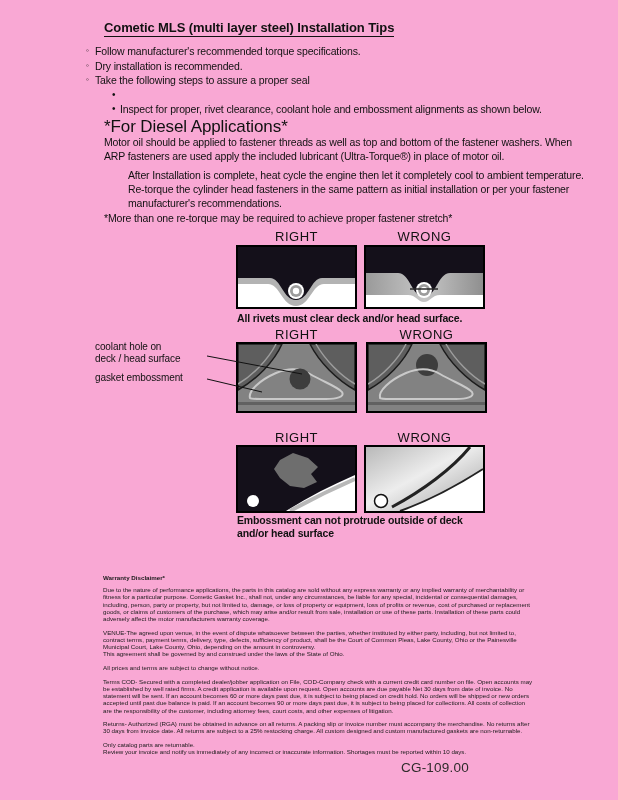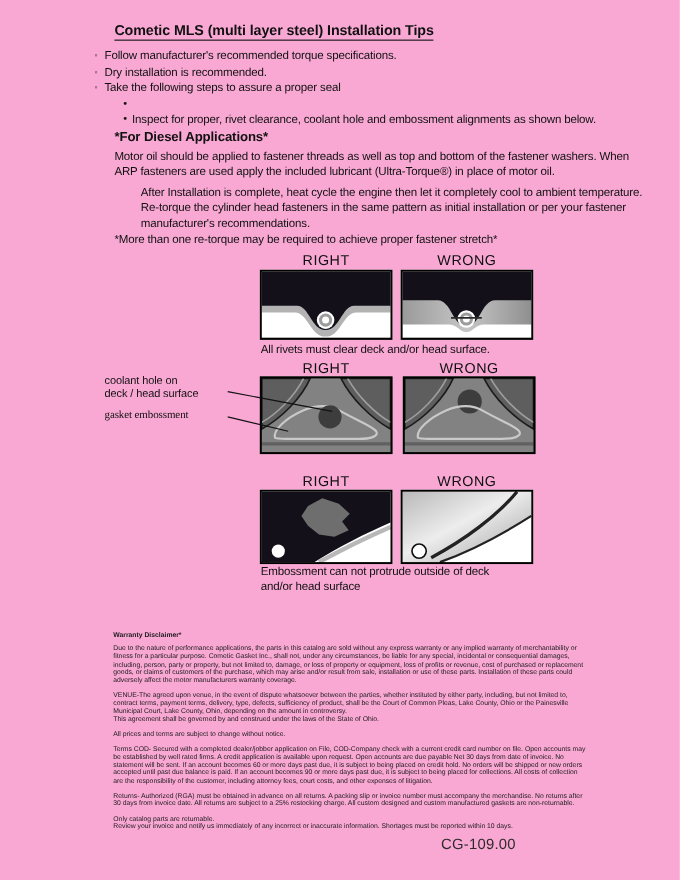--- a/index.html
+++ b/index.html
@@ -13,26 +13,26 @@
     left:104px;top:20px;font-size:13px;font-weight:bold;letter-spacing:-0.1px;
     border-bottom:1.6px solid #111;padding-bottom:1px;
   }
   
   .tips{left:86px;top:44px;width:480px;font-size:10.5px;line-height:14.5px;letter-spacing:-0.15px;}
   .tip-row{display:flex;}
   .tip-row .glyph{width:9px;flex:0 0 9px;font-size:8px;line-height:14.5px;}
   .sub{margin-left:26px;}
   .sub .glyph{width:8px;flex:0 0 8px;font-size:10px;}
   
-  .diesel-h{left:104px;top:117px;font-size:12px;font-weight:bold;letter-spacing:-0.1px;}
+  .diesel-h{left:104px;top:117px;font-size:17px;font-weight:normal;letter-spacing:-0.1px;}
   .para{left:104px;width:468px;font-size:10.5px;line-height:14px;letter-spacing:-0.15px;}
   .p1{top:135px;} .p2{top:168px;margin-left:24px;} .p3{top:211px;}
   
   .rw-label{width:121px;text-align:center;font-size:13px;font-weight:normal;letter-spacing:0.5px;}
-  .cap{font-size:10.5px;font-weight:normal;letter-spacing:-0.15px;line-height:12.5px;white-space:pre-line;}
+  .cap{font-size:10.5px;font-weight:bold;letter-spacing:-0.15px;line-height:12.5px;white-space:pre-line;}
   .side-label{width:112px;text-align:left;font-size:10px;line-height:11.5px;letter-spacing:-0.1px;white-space:pre-line;}
   svg{display:block;}
   
   .legal{left:103px;top:574px;width:432px;font-size:6.2px;line-height:7.2px;color:#1a1a1a;letter-spacing:0;}
   .legal .lh{font-weight:bold;margin-bottom:5px;}
   .legal p{margin:0 0 6.5px 0;white-space:pre-line;}
   
   .footer{left:389px;top:760px;font-size:13.5px;color:#2f2b2b;letter-spacing:0.2px;margin-left:12px;}
 </style>
 </head>
@@ -106,21 +106,21 @@
     <rect x="1" y="1" width="119" height="62" fill="none" stroke="#000" stroke-width="2"></rect>
   </svg>
 
   <div class="abs cap" style="left:237px;top:312px;">All rivets must clear deck and/or head surface.</div>
 
   <div class="abs rw-label" style="left:236px;top:327px;">RIGHT</div>
   <div class="abs rw-label" style="left:366px;top:327px;">WRONG</div>
 
   <div class="abs side-label" style="left:95px;top:341px;">coolant hole on
 deck / head surface</div>
-  <div class="abs side-label" style="left:95px;top:372px;font-family:Liberation Serif, serif;">gasket embossment</div>
+  <div class="abs side-label" style="left:95px;top:372px;">gasket embossment</div>
 
   <svg class="abs" style="left:236px;top:342px;" width="121" height="71" viewBox="0 0 121 71">
     <rect width="121" height="71" fill="#828282"></rect>
     <path d="M2,2 H46 C38,20 20,38 2,48 Z" fill="#5e5e5e" stroke="#1c1c1c" stroke-width="1.5"></path>
     <path d="M119,2 H74 C83,20 101,38 119,48 Z" fill="#5e5e5e" stroke="#1c1c1c" stroke-width="1.5"></path>
     <path d="M40,2 C32,18 16,34 2,42" stroke="#9d9d9d" stroke-width="1.5" fill="none"></path>
     <path d="M80,2 C89,18 105,34 119,42" stroke="#9d9d9d" stroke-width="1.5" fill="none"></path>
     <rect x="2" y="60" width="117" height="3" fill="#616161"></rect>
     <path d="M14,56 C12,49 24,38 40,31 C52,26 64,26 74,32 C88,40 102,45 106,50 C109,55 100,57 90,57 L24,57 C18,57 15,57 14,56 Z" fill="none" stroke="#c9c9c9" stroke-width="2"></path>
     <circle cx="64" cy="37" r="10.5" fill="#3d3d3d"></circle>

